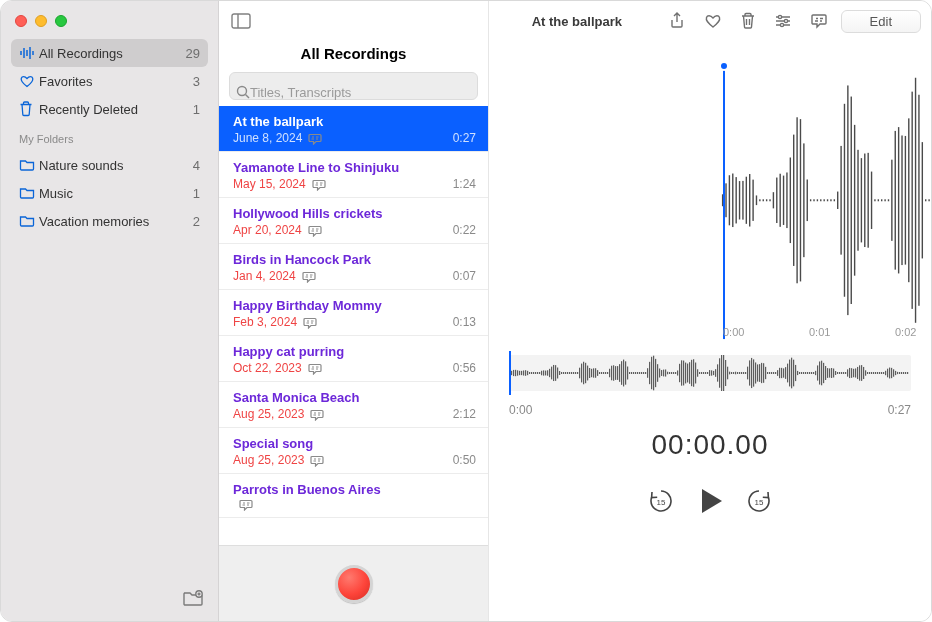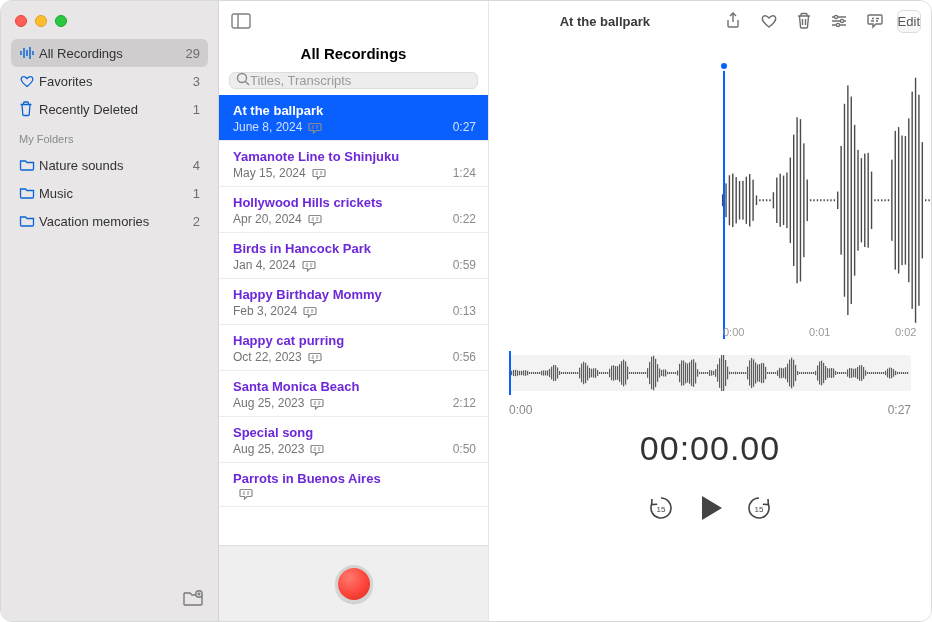--- a/index.html
+++ b/index.html
@@ -58,40 +58,40 @@
 .middle-header {
   height: 40px; display: flex; align-items: center; justify-content: flex-start;
   padding: 0 8px;
 }
 .toggle-sidebar-btn { display:inline-flex; color:#808080; padding: 4px; }
 .middle-title {
   text-align: center; font-weight: 700; font-size: 15px; padding: 4px 0 10px 0;
 }
 .search-wrap { padding: 0 10px 6px 10px; }
 .search {
-  width: 100%; height: 17px;
-  display: flex; align-items: center;
+  width: 100%; height: 28px;
+  display: flex; align-items: flex-start;
   background: #ededed; border: 1px solid #dcdcdc; border-radius: 6px;
-  padding: 0 6px; color: #8a8a8a;
+  padding: 12px 6px; color: #8a8a8a;
 }
 .search input {
   flex:1; border:none; background:transparent; outline:none;
   font-size: 13px; color:#555;
 }
 .search input::placeholder { color:#9a9a9a; }
 
 .rec-list { flex:1; overflow: hidden; }
 .rec-item {
   padding: 8px 12px 6px 14px;
   border-bottom: 1px solid #ececec;
   cursor: default;
 }
 .rec-item .title { font-size: 13px; font-weight: 600; color:#6d28d9; }
 .rec-item .meta { display:flex; align-items:flex-end; margin-top: 2px; }
-.rec-item .date { font-size: 12px; color:#737373; }
+.rec-item .date { font-size: 12px; color:#ef4444; }
 .rec-item .dur { font-size: 12px; color:#8a8a8a; margin-left:auto; }
 .rec-item .bubble { color:#8a8a8a; display:inline-flex; margin-left:6px; }
 .rec-item.selected { background:#0a60ff; }
 .rec-item.selected .title { color:#fff; }
 .rec-item.selected .date, .rec-item.selected .dur { color:#cfe0ff; }
 
 .record-bar {
   height: 76px; background:#efefef; border-top:1px solid #dedede;
   display:flex; align-items:center; justify-content:center;
 }
@@ -111,21 +111,21 @@
 }
 .toolbar {
   height:40px; display:flex; align-items:center;
   padding: 0 10px; gap: 8px;
 }
 .toolbar .spacer-left { flex:1; }
 .toolbar-title { font-size:13px; font-weight:600; color:#3a3a3a; }
 .toolbar .spacer-right { flex:1; }
 .toolbar .tbtn { color:#707070; padding:4px 5px; display:inline-flex; }
 .toolbar .edit-btn {
-  font-size:13px; color:#555; padding:3px 0;
+  font-size:13px; color:#555; padding:3px 28px;
   border:1px solid #dcdcdc; border-radius:6px;
   background: linear-gradient(#fff,#f4f4f4);
 }
 
 .wave-large-area {
   height: 300px; position:relative; overflow:hidden;
 }
 .wave-large { position:absolute; inset:0; }
 .trim-handle { position:absolute; width:10px; height:10px; border-radius:50%; border:2px solid #fff; }
 .trim-t { background:#0a60ff; top:20px; left:230px; }
@@ -146,21 +146,21 @@
 .wave-small-bg { position:absolute; left:0; right:0; top:0; height:36px; background:#f3f3f3; border-radius:2px;}
 .playhead { position:absolute; left:0; top:-4px; width:2px; height:44px; background:#0a60ff; }
 .wave-small-labels {
   position:absolute; bottom:-14px; left:0; right:0; height:14px;
   font-size:12px; color:#888;
 }
 .wave-small-labels .l { position:absolute; left:0; }
 .wave-small-labels .r { position:absolute; right:0; }
 
 .timecode {
-  text-align:center; font-size:34px; font-weight:300;
+  text-align:center; font-size:28px; font-weight:300;
   font-variant-numeric: tabular-nums; letter-spacing:1px;
   margin-top: 26px; color:#333;
 }
 
 .transport {
   display:flex; align-items:center; justify-content:center;
   gap: 20px; margin-top: 24px;
 }
 .transport .tctl { color:#444; display:inline-flex; }
 .play-btn svg { width:32px; height:32px; }
@@ -317,21 +317,21 @@
         <div class="rec-item">
     <div class="title">Birds in Hancock Park</div>
     <div class="meta">
       <span class="date">Jan 4, 2024</span>
       <span class="bubble" hidden="">
         <svg width="14" height="12" viewBox="0 0 14 12" fill="none" stroke="currentColor" stroke-width="1.2">
           <path d="M2 1.5 h10 a1 1 0 0 1 1 1 v5 a1 1 0 0 1 -1 1 H8 l-2.5 2.5 V8.5 H2 a1 1 0 0 1 -1 -1 v-5 a1 1 0 0 1 1 -1 z"></path>
           <path d="M4 4 h2 M8 4 h2.5 M3.5 6 h2.5 M8 6 h2"></path>
         </svg>
       </span>
-      <span class="dur">0:59</span>
+      <span class="dur">0:07</span>
     </div>
   </div>
         <div class="rec-item">
     <div class="title">Happy Birthday Mommy</div>
     <div class="meta">
       <span class="date">Feb 3, 2024</span>
       <span class="bubble">
         <svg width="14" height="12" viewBox="0 0 14 12" fill="none" stroke="currentColor" stroke-width="1.2">
           <path d="M2 1.5 h10 a1 1 0 0 1 1 1 v5 a1 1 0 0 1 -1 1 H8 l-2.5 2.5 V8.5 H2 a1 1 0 0 1 -1 -1 v-5 a1 1 0 0 1 1 -1 z"></path>
           <path d="M4 4 h2 M8 4 h2.5 M3.5 6 h2.5 M8 6 h2"></path>

